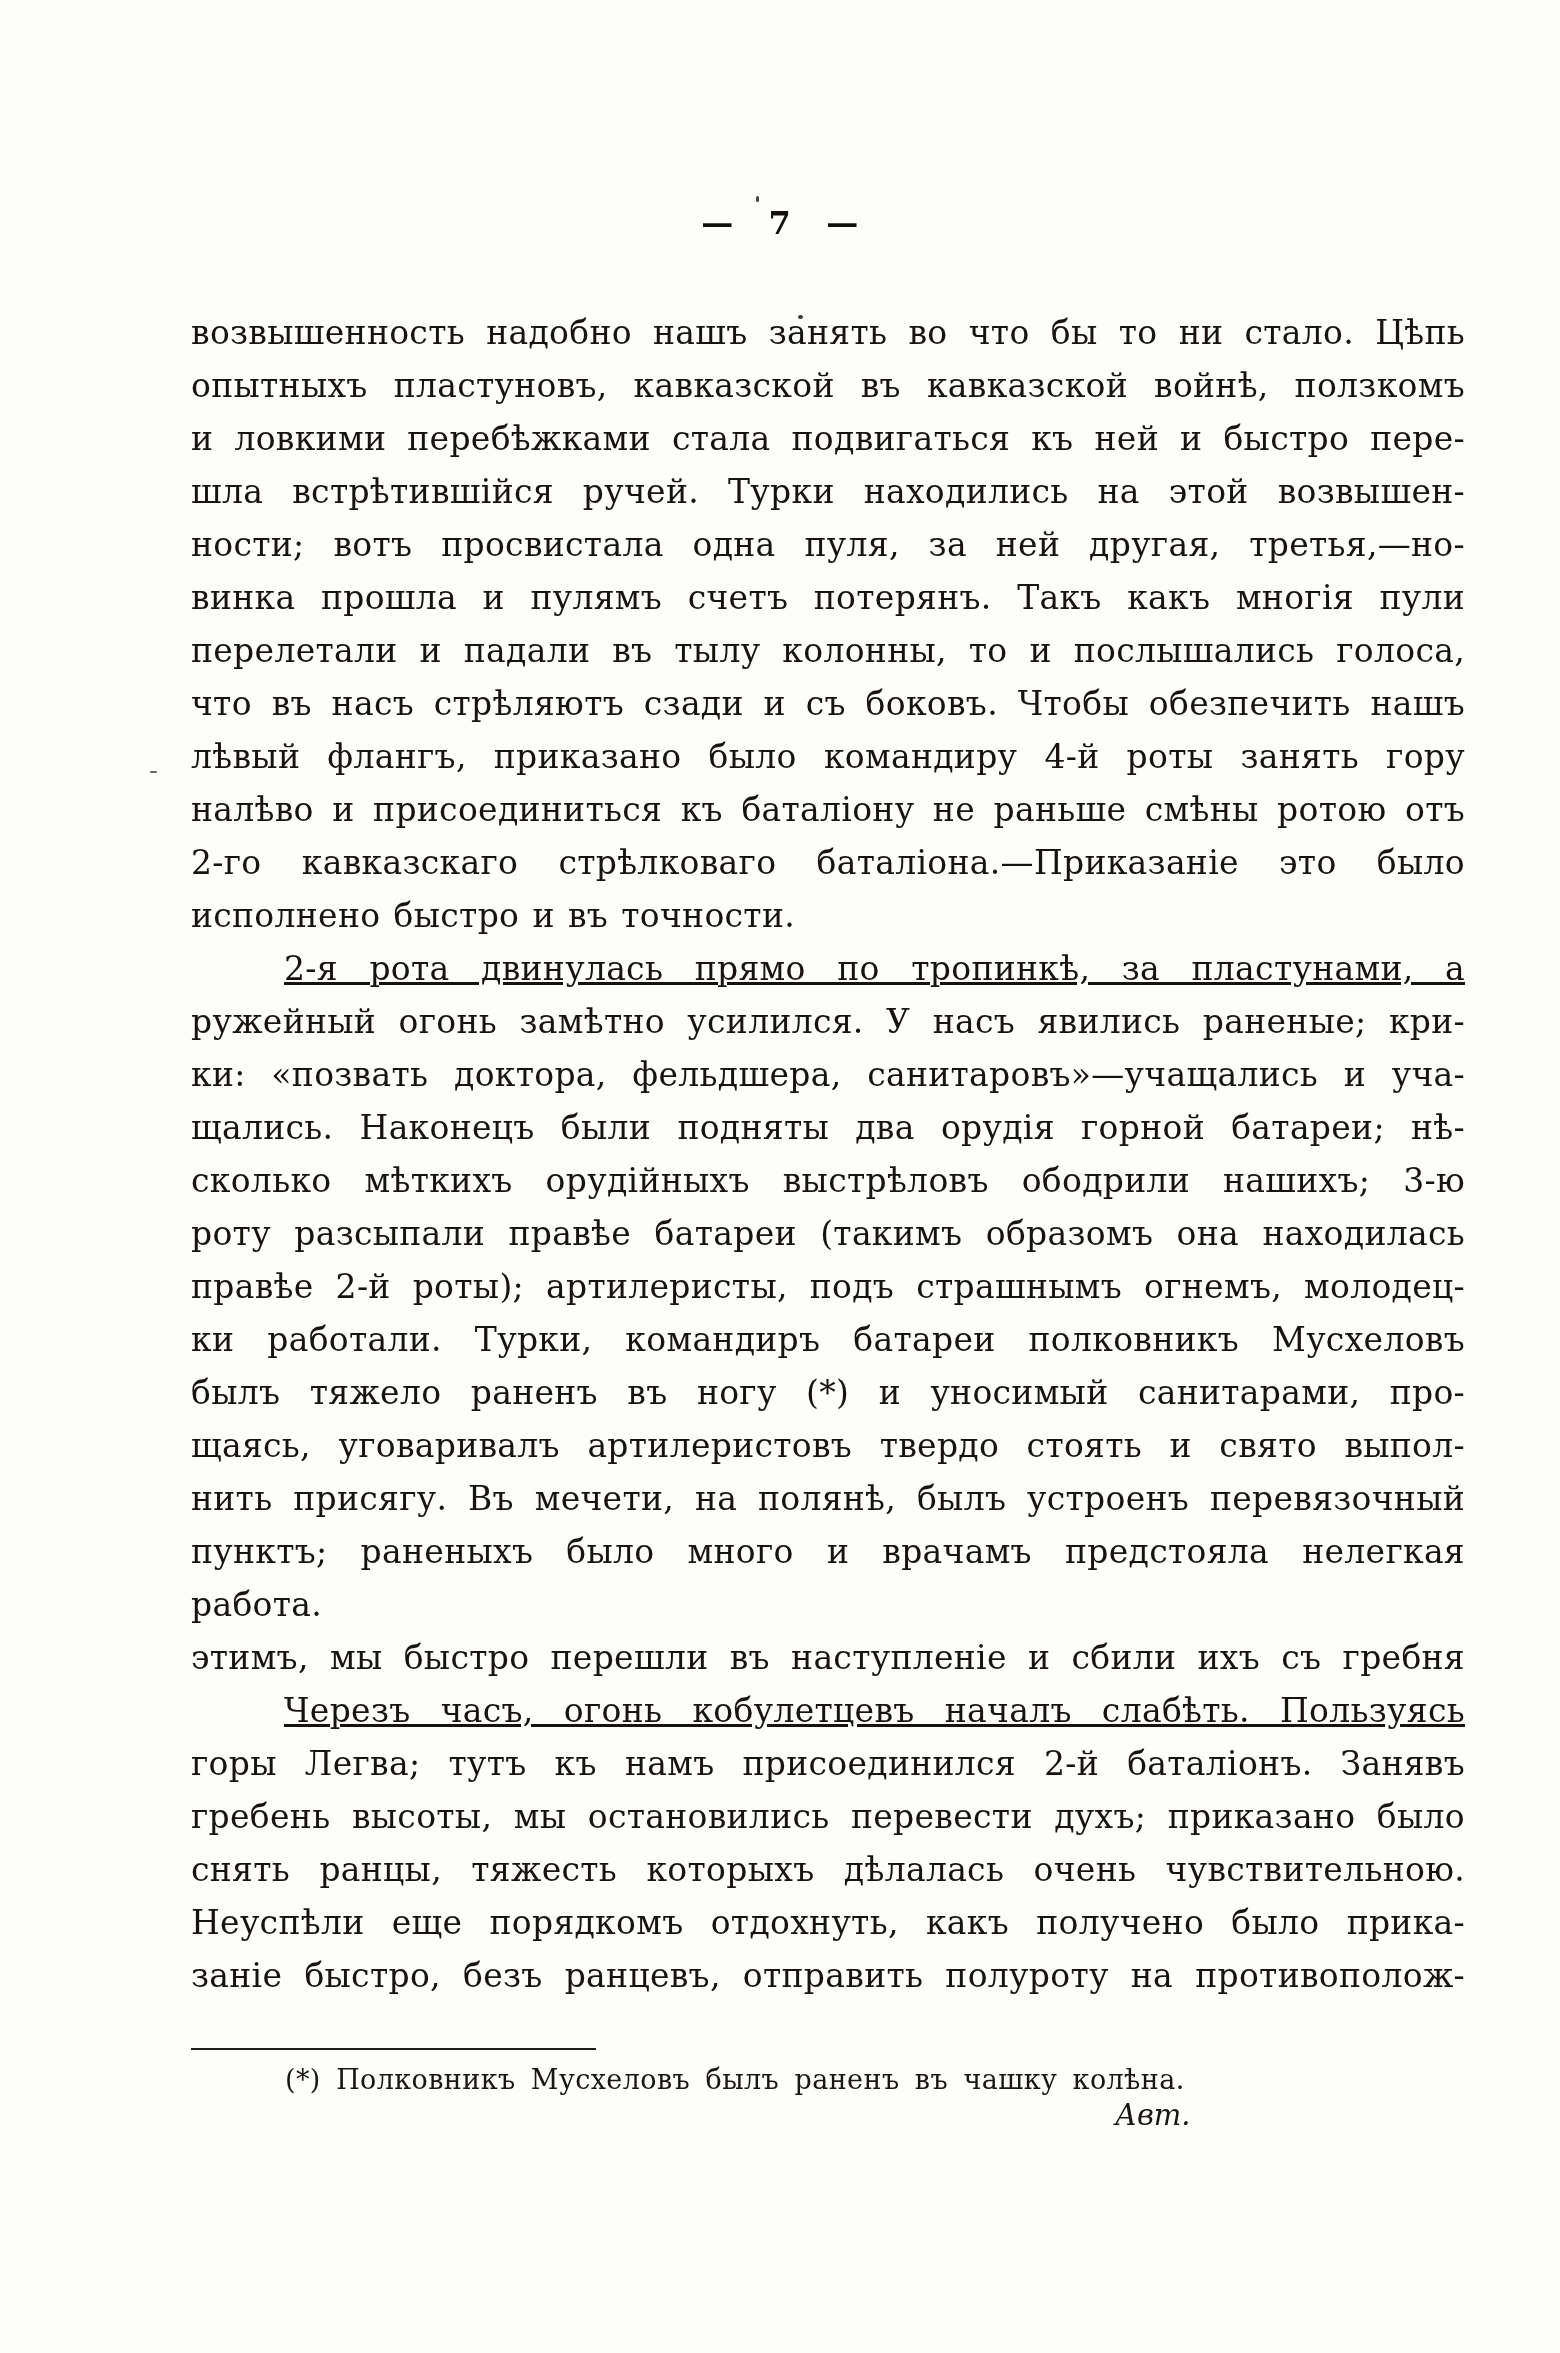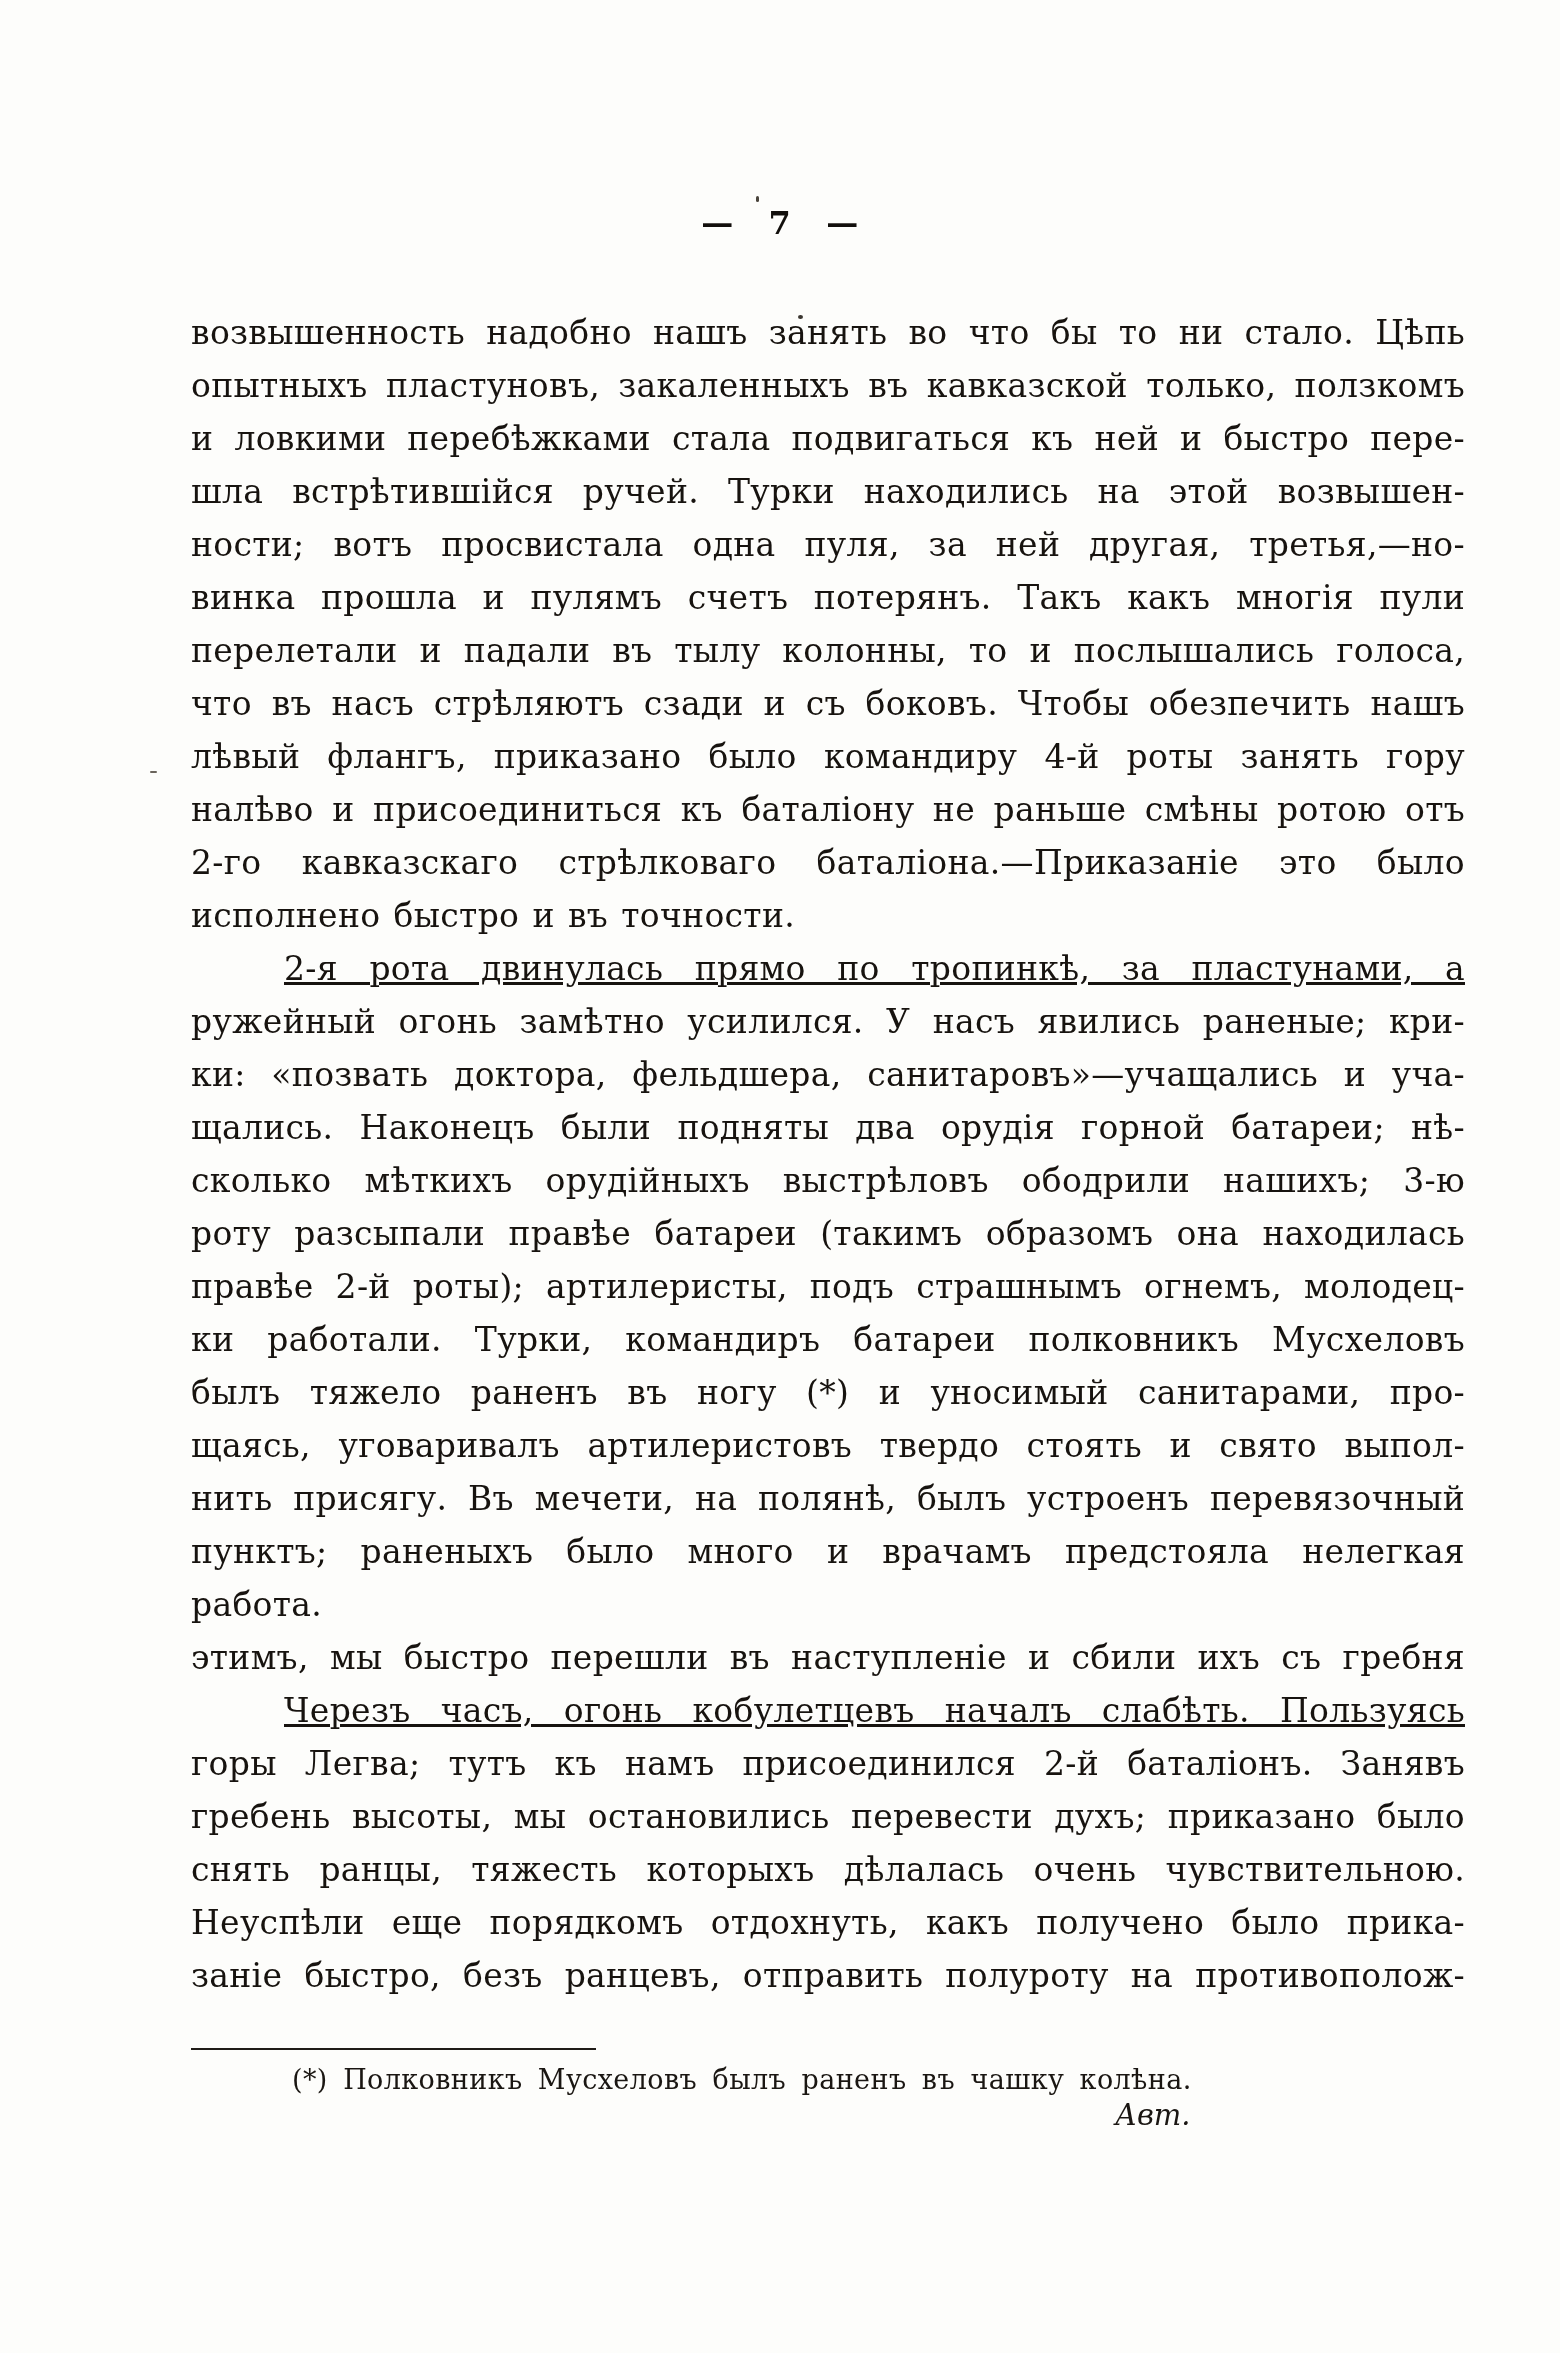--- a/index.html
+++ b/index.html
@@ -40,21 +40,21 @@
   .line.indent { text-indent:93px;text-decoration:underline; }
   .line.nojust { text-align:left; text-align-last:left; }
   .footrule {
     position:absolute;
     left:191px; top:2048px;
     width:405px; height:2.4px;
     background:#201c18;
   }
   .footnote {
     position:absolute;
-    left:292px; top:2064px;
+    left:285px; top:2064px;
     font-size:27px;
     letter-spacing:0.4px;
     word-spacing:6.4px;
     color:#1a1612;
   }
   .signature {
     position:absolute;
     left:1115px; top:2098px;
     font-size:29px;
     font-style:italic;
@@ -71,21 +71,21 @@
 <div class="page">
 
   <div class="pagenum">— 7 —</div>
 
   <span class="speck s1"></span>
   <span class="speck s2"></span>
   <span class="speck s3"></span>
 
   <div class="textblock">
       <div class="line">возвышенность надобно нашъ занять во что бы то ни стало. Цѣпь</div>
-      <div class="line">опытныхъ пластуновъ, закаленныхъ въ кавказской только, ползкомъ</div>
+      <div class="line">опытныхъ пластуновъ, кавказской въ кавказской войнѣ, ползкомъ</div>
       <div class="line">и ловкими перебѣжками стала подвигаться къ ней и быстро пере-</div>
       <div class="line">шла встрѣтившійся ручей. Турки находились на этой возвышен-</div>
       <div class="line">ности; вотъ просвистала одна пуля, за ней другая, третья,—но-</div>
       <div class="line">винка прошла и пулямъ счетъ потерянъ. Такъ какъ многія пули</div>
       <div class="line">перелетали и падали въ тылу колонны, то и послышались голоса,</div>
       <div class="line">что въ насъ стрѣляютъ сзади и съ боковъ. Чтобы обезпечить нашъ</div>
       <div class="line">лѣвый флангъ, приказано было командиру 4-й роты занять гору</div>
       <div class="line">налѣво и присоединиться къ баталіону не раньше смѣны ротою отъ</div>
       <div class="line">2-го кавказскаго стрѣлковаго баталіона.—Приказаніе это было</div>
       <div class="line nojust">исполнено быстро и въ точности.</div>

